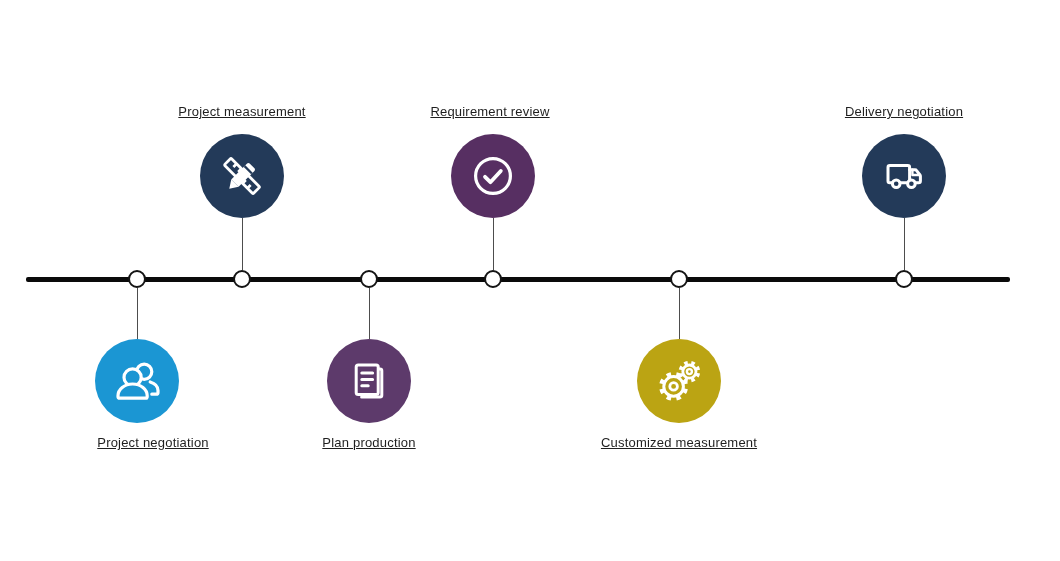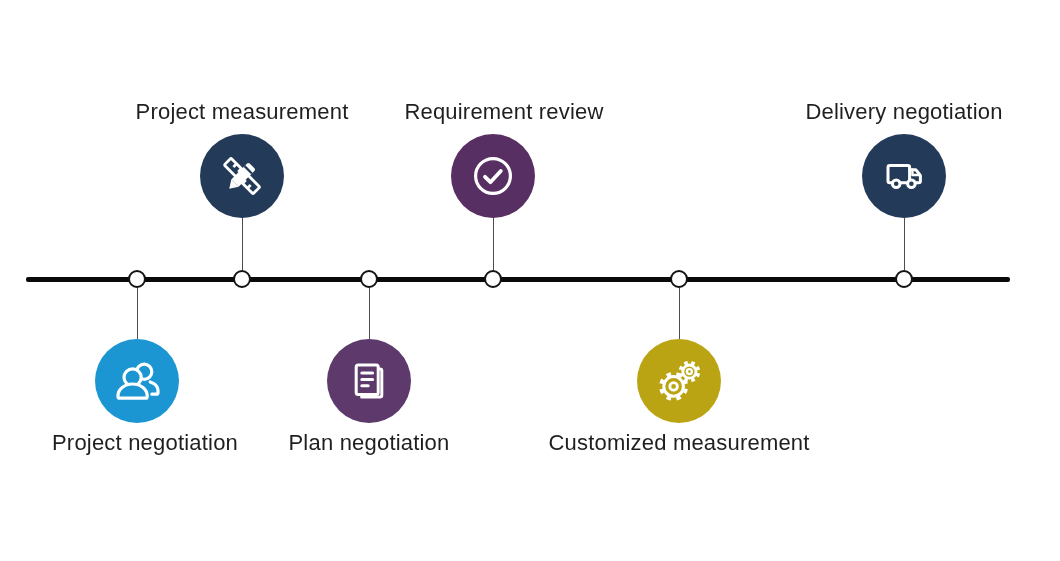--- a/index.html
+++ b/index.html
@@ -12,24 +12,25 @@
   }
   .timeline-line{
     position:absolute;
     height:5px;
     border-radius:2px;
   }
   .step-label{
     position:absolute;
     transform:translateX(-50%);
     white-space:nowrap;
-    font-size:22px;
+    font-size:13px;
     line-height:22px;
     color:#1f1f1f;
     letter-spacing:0.2px;
+    text-decoration:underline;
   }
   .timeline-node{
     position:absolute;
     box-sizing:border-box;
     width:18px;height:18px;
     background:#ffffff;
     border:2px solid #141414;
     border-radius:50%;
   }
   .connector{
@@ -62,21 +63,21 @@
         <div class="icon-circle" style="left: 95px; top: 339px; background: rgb(27, 150, 211); --bg: #1b96d3;">
           <svg viewBox="0 0 24 24">
             <g fill="none" stroke="#fff" stroke-width="1.6" stroke-linecap="round" stroke-linejoin="round">
               <circle cx="15.6" cy="7.4" r="3.8"></circle>
               <path d="M18.6 12.5c2.3.7 3.9 2.3 3.9 4.3v.9c0 .5-.4.9-.9.9h-2.2"></path>
               <circle cx="9.8" cy="10.2" r="4.3" fill="var(--bg)"></circle>
               <path d="M16.8 20.6H3.4c-.5 0-.9-.4-.9-.9v-.3c0-3.3 3.2-5.9 7.3-5.9s7.3 2.6 7.3 5.9v.3c0 .5-.4.9-.9.9z" fill="var(--bg)"></path>
             </g>
           </svg>
         </div>
-        <div class="step-label" style="left: 145px; top: 432px; color: rgb(31, 31, 31);">Project negotiation</div>
+        <div class="step-label" style="left: 153px; top: 432px; color: rgb(31, 31, 31);">Project negotiation</div>
       </div>
       <div>
         <div class="connector" style="left: 242px; background: rgb(77, 77, 77); top: 218px; height: 52px;"></div>
         <div class="timeline-node" style="left: 233px; top: 270px; background: rgb(255, 255, 255); border-color: rgb(20, 20, 20);"></div>
         <div class="icon-circle" style="left: 200px; top: 134px; background: rgb(35, 58, 89); --bg: #233a59;">
           <svg viewBox="0 0 24 24">
             <g transform="rotate(45 12 12)" fill="none" stroke="#fff" stroke-width="1.4" stroke-linejoin="round">
               <rect x="1.8" y="9.6" width="20.4" height="4.8" rx="0.6"></rect>
               <path d="M5.8 9.6v2.3M9.2 9.6v2.3M14.8 12.1v2.3M18.2 12.1v2.3"></path>
             </g>
@@ -94,34 +95,34 @@
         <div class="timeline-node" style="left: 360px; top: 270px; background: rgb(255, 255, 255); border-color: rgb(20, 20, 20);"></div>
         <div class="icon-circle" style="left: 327px; top: 339px; background: rgb(93, 58, 107); --bg: #5d3a6b;">
           <svg viewBox="0 0 24 24">
             <g fill="none" stroke="#fff" stroke-width="1.5" stroke-linejoin="round" stroke-linecap="round">
               <path d="M8.3 6h9.2c.5 0 .9.4.9.9v12.2c0 .5-.4.9-.9.9H8.3"></path>
               <rect x="5.6" y="4" width="11" height="14.8" rx="1" fill="var(--bg)"></rect>
               <path d="M8.4 8h5.4M8.4 11.2h5.4M8.4 14.4h3.2"></path>
             </g>
           </svg>
         </div>
-        <div class="step-label" style="left: 369px; top: 432px; color: rgb(31, 31, 31);">Plan negotiation</div>
+        <div class="step-label" style="left: 369px; top: 432px; color: rgb(31, 31, 31);">Plan production</div>
       </div>
       <div>
         <div class="connector" style="left: 493px; background: rgb(77, 77, 77); top: 218px; height: 52px;"></div>
         <div class="timeline-node" style="left: 484px; top: 270px; background: rgb(255, 255, 255); border-color: rgb(20, 20, 20);"></div>
         <div class="icon-circle" style="left: 451px; top: 134px; background: rgb(87, 47, 98); --bg: #572f62;">
           <svg viewBox="0 0 24 24">
             <g fill="none" stroke="#fff" stroke-linecap="round" stroke-linejoin="round">
               <circle cx="12" cy="12" r="8.7" stroke-width="1.6"></circle>
               <path d="M8 12.4l2.7 2.7 5.2-5.6" stroke-width="1.9"></path>
             </g>
           </svg>
         </div>
-        <div class="step-label" style="left: 504px; top: 101px; color: rgb(31, 31, 31);">Requirement review</div>
+        <div class="step-label" style="left: 490px; top: 101px; color: rgb(31, 31, 31);">Requirement review</div>
       </div>
       <div>
         <div class="connector" style="left: 679px; background: rgb(77, 77, 77); top: 288px; height: 51px;"></div>
         <div class="timeline-node" style="left: 670px; top: 270px; background: rgb(255, 255, 255); border-color: rgb(20, 20, 20);"></div>
         <div class="icon-circle" style="left: 637px; top: 339px; background: rgb(187, 164, 19); --bg: #bba413;">
           <svg viewBox="0 0 24 24">
             <g fill="none" stroke="#fff">
               <circle cx="9.3" cy="14.7" r="4.9" stroke-width="1.5"></circle>
               <circle cx="9.3" cy="14.7" r="1.9" stroke-width="1.4"></circle>
               <circle cx="9.3" cy="14.7" r="6.1" stroke-width="2.3" stroke-dasharray="2.2 2.59" transform="rotate(11 9.3 14.7)"></circle>

